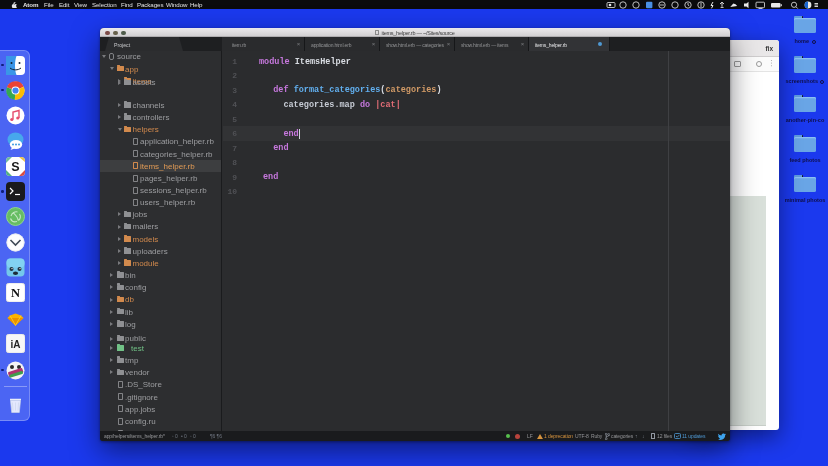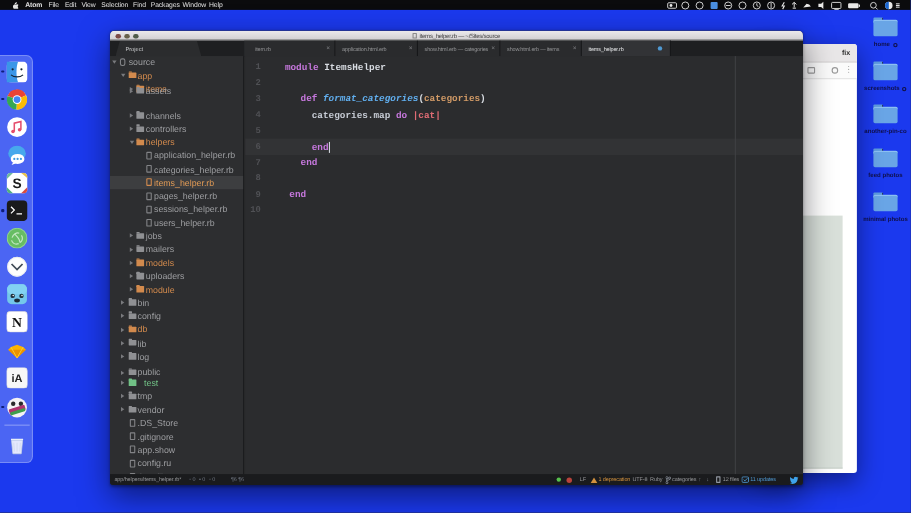--- a/index.html
+++ b/index.html
@@ -58,21 +58,21 @@
   .trow.sel .txt { color:#e09a55; }
   .trow.sel .fico { border-color:#d28a4d; }
 
   
   #editor { position:absolute; left:123px; top:23px; width:507px; height:380px; background:#2b2c2e; font-family:"Liberation Mono", monospace; font-size:8.5px; font-weight:bold; }
   .lnum { position:absolute; width:14px; text-align:right; color:#505155; font-size:8px; }
   .cline { position:absolute; white-space:pre; color:#c6cbd4; }
   .hl6 { position:absolute; left:0; width:507px; background:#323335; }
   .wguide { position:absolute; left:445px; top:0; width:1px; height:380px; background:#3f4043; }
   .cursor { position:absolute; width:1px; height:10px; background:#cfd3da; }
-  .pur { color:#c678dd; } .blu { color:#61afef;font-style:italic; } .org { color:#d19a66; } .red { color:#e06c75; } .wht { color:#d8dce2; }
+  .pur { color:#c678dd; } .blu { color:#61afef; } .org { color:#d19a66; } .red { color:#e06c75; } .wht { color:#d8dce2; }
 
   
   #statusbar { position:absolute; left:0; top:403px; width:100%; height:10px; background:#1a1b1d; color:#949598; font-size:5px; letter-spacing:-0.1px; }
   #statusbar span { position:absolute; top:2.2px; white-space:nowrap; }
   #statusbar .dotc { width:4px; height:4px; border-radius:50%; top:3px; }
   #statusbar .warntri { width:0; height:0; border-left:3px solid transparent; border-right:3px solid transparent; border-bottom:5px solid #d4923e; top:2.5px; }
   #statusbar .ficon { width:4px; height:5.5px; border:0.7px solid #9298a2; border-radius:0.5px; top:2.2px; }
 </style>
 </head>
 <body>
@@ -403,21 +403,21 @@
       <div class="trow" style="top:328.05px">
         <span class="fico" style="left:17.5px"></span>
         <span class="txt" style="left:25px">.DS_Store</span>
       </div>
       <div class="trow" style="top:340.20px">
         <span class="fico" style="left:17.5px"></span>
         <span class="txt" style="left:25px">.gitignore</span>
       </div>
       <div class="trow" style="top:352.35px">
         <span class="fico" style="left:17.5px"></span>
-        <span class="txt" style="left:25px">app.show</span>
+        <span class="txt" style="left:25px">app.jobs</span>
       </div>
       <div class="trow" style="top:364.50px">
         <span class="fico" style="left:17.5px"></span>
         <span class="txt" style="left:25px">config.ru</span>
       </div>
       <div class="trow" style="top:376.65px">
         <span class="fico" style="left:17.5px"></span>
         <span class="txt" style="left:25px">Gemfile</span>
       </div>
     </div>

